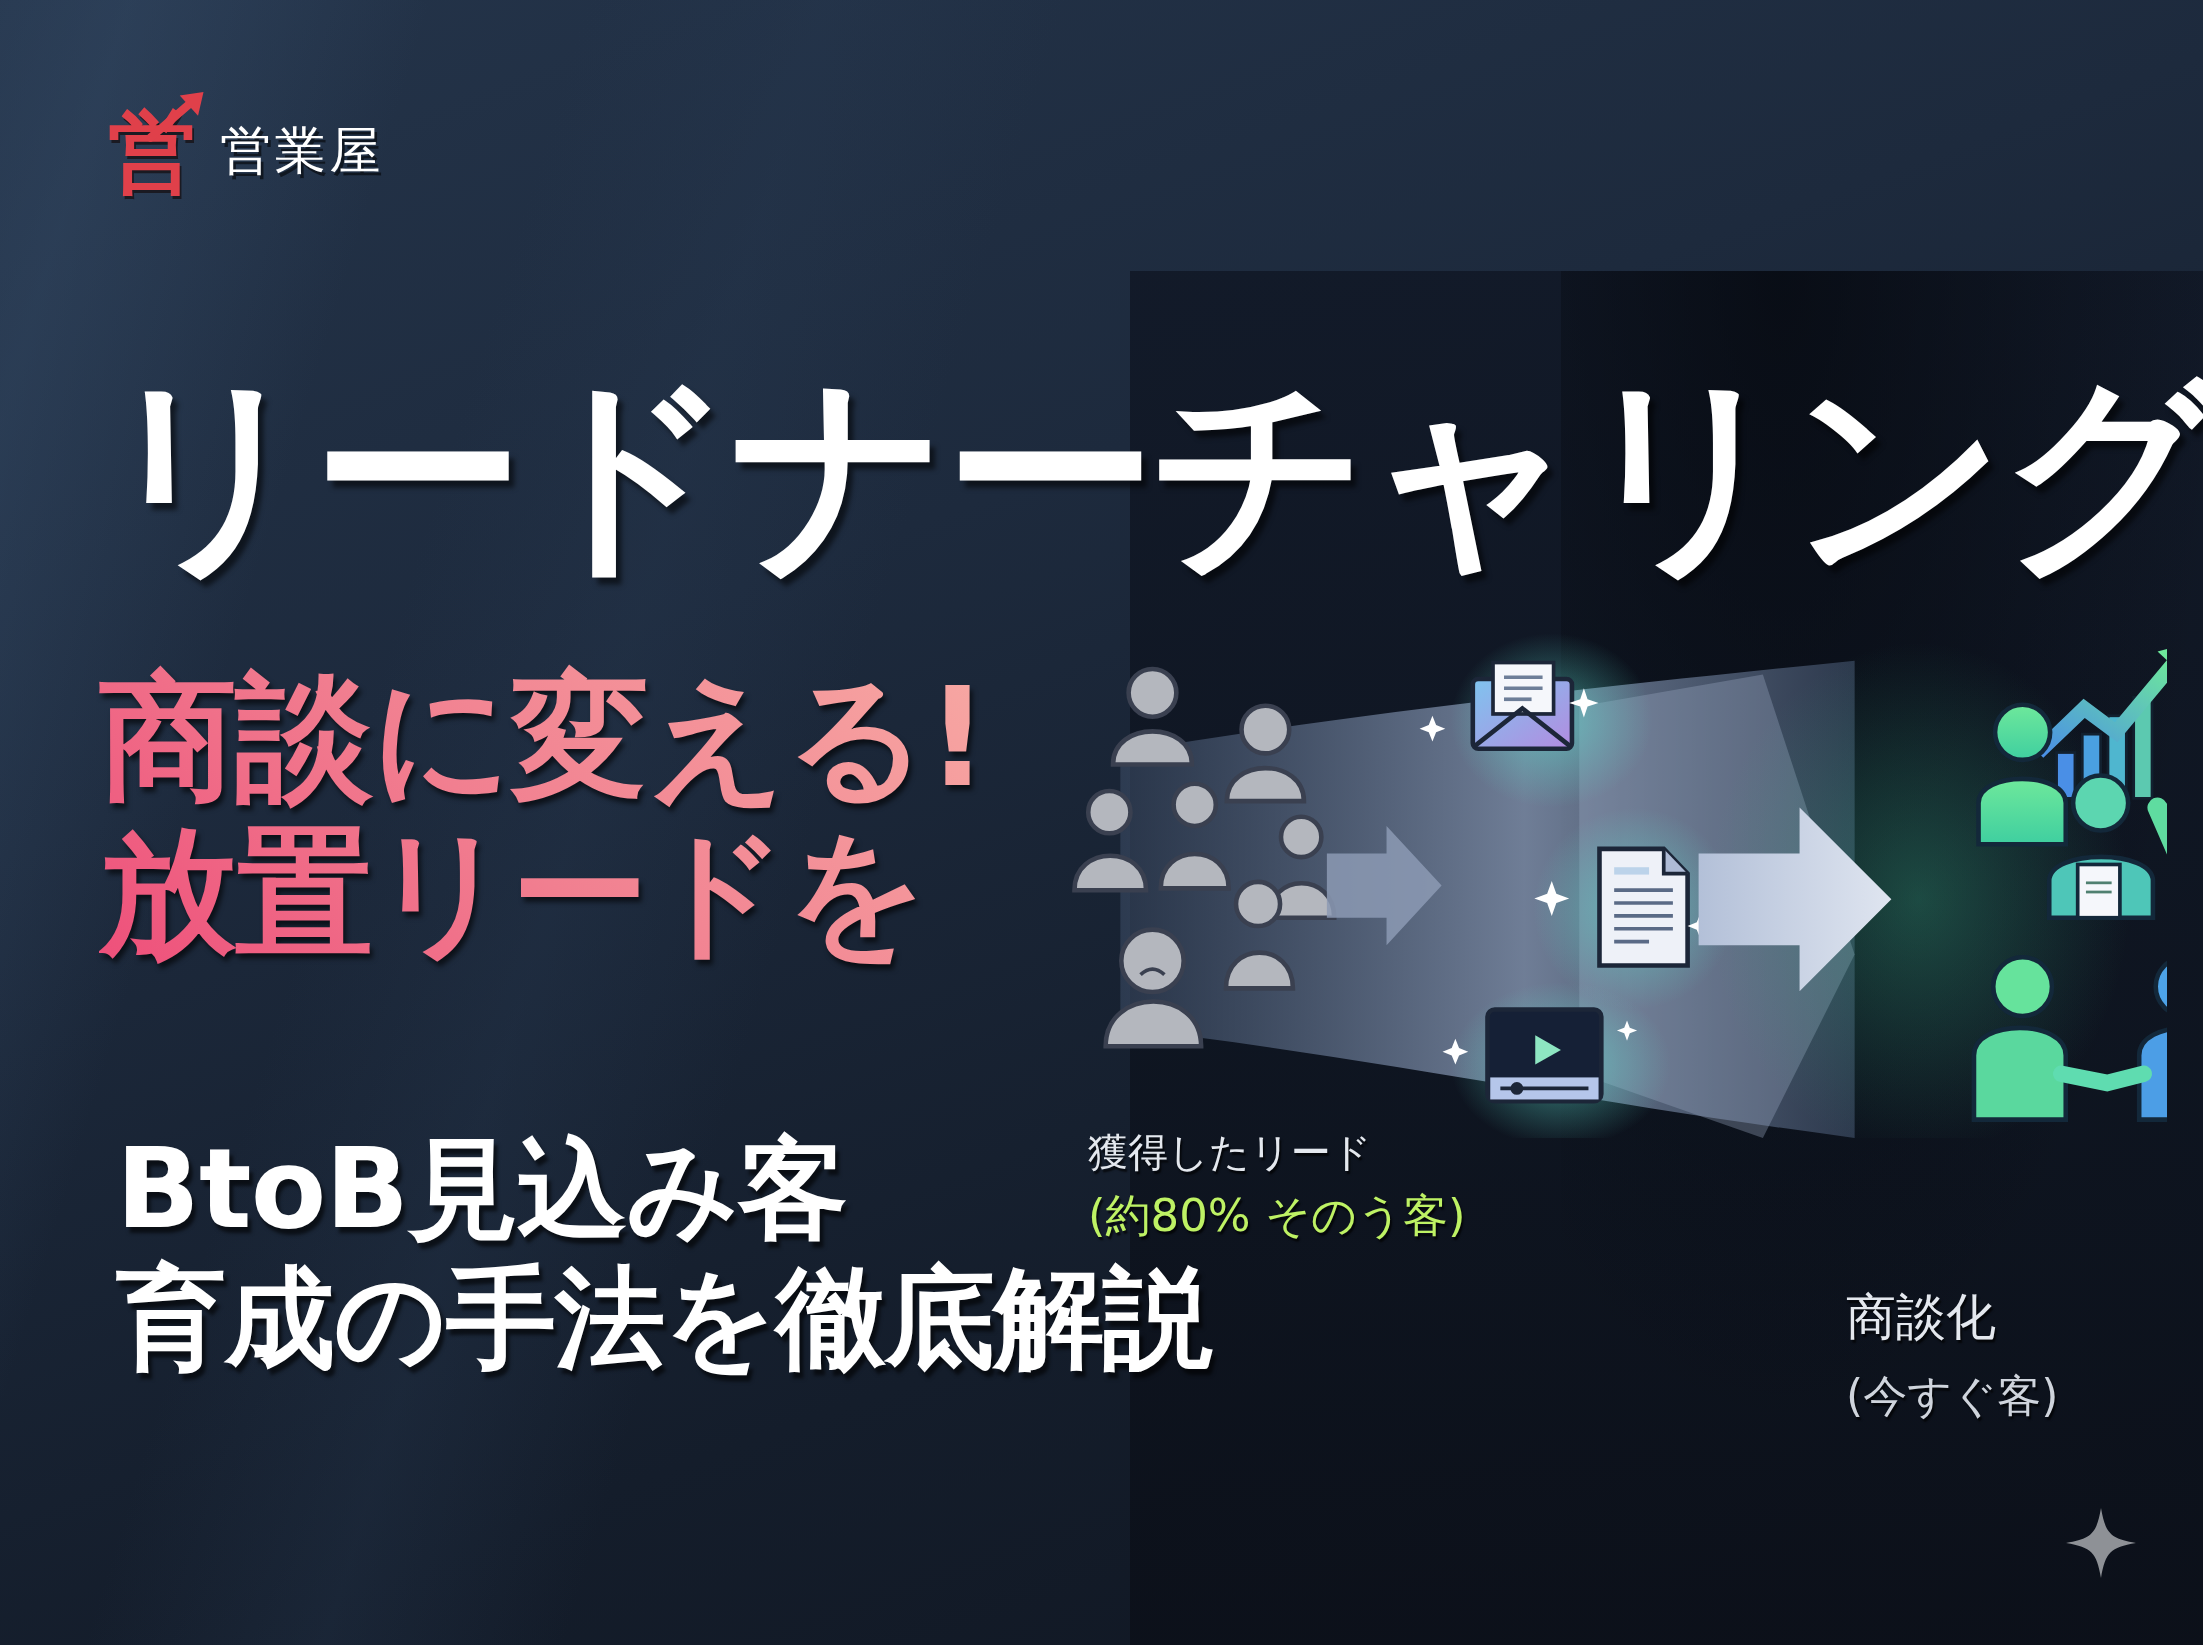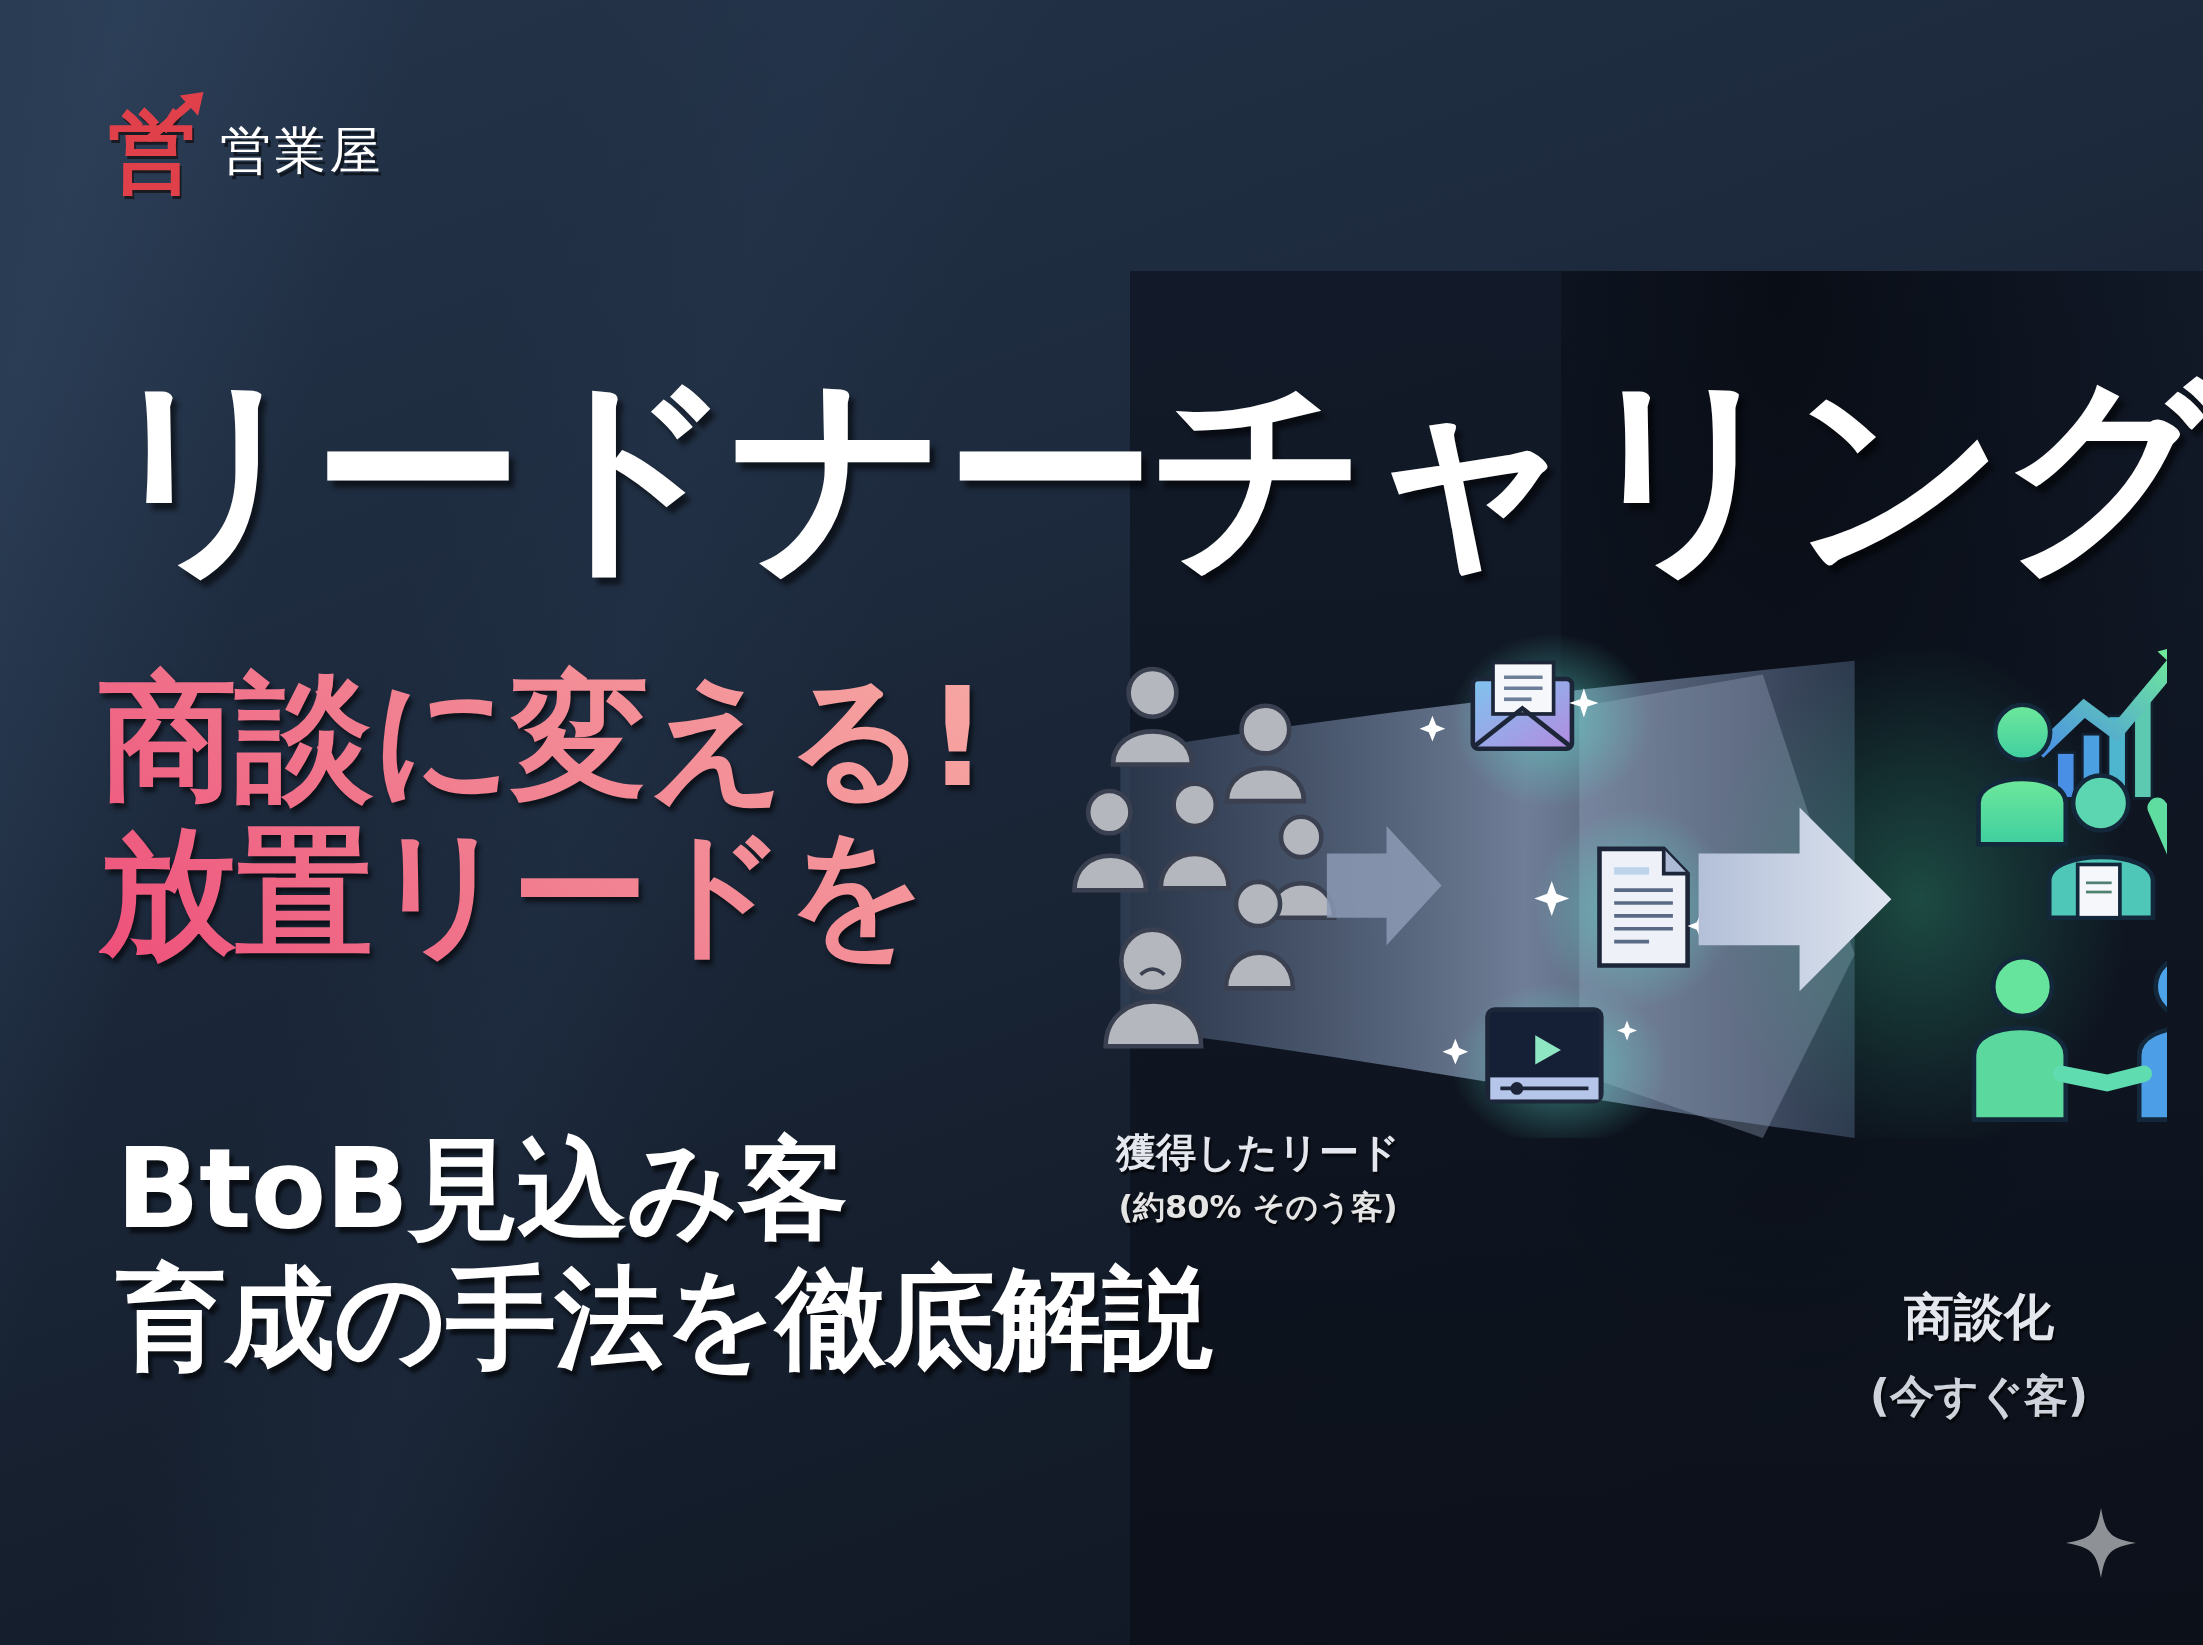--- a/index.html
+++ b/index.html
@@ -65,26 +65,26 @@
   .title-desc {
     position: absolute; left: 116px; top: 1125px;
     font-size: 110px; font-weight: bold; color: #ffffff; line-height: 1.17; letter-spacing: -0.9px;
     text-shadow: 3.7px 5.5px 3.7px rgba(0,0,0,0.6);
     white-space: nowrap;
   }
 
   
   .illus { position: absolute; left: 1065px; top: 624px; width: 1102px; height: 514px; }
   .caption {
-    position: absolute; color: #e4e8ee; font-weight: bold; text-align: center;
+    position: absolute; color: #e4e8ee; font-weight: normal; text-align: left;
     text-shadow: 1.8px 2.8px 1.8px rgba(0,0,0,0.7); white-space: nowrap;
   }
   .caption-left { left: 1088px; top: 1125px; width: 340px; }
   .caption-left .c1 { font-size: 40px; }
-  .caption-left .c2 { font-size: 32px; color: #e5e5e5; margin-top: 5.5px; }
+  .caption-left .c2 { font-size: 45px; color: #bef264; margin-top: 5.5px; }
   .caption-right { left: 1846px; top: 1284px; width: 266px; }
   .caption-right .c1 { font-size: 50px; }
   .caption-right .c2 { font-size: 44px; color: #cfd4dc; margin-top: 16px; }
 
   .sparkle-corner { position: absolute; left: 2055px; top: 1497px; }
 </style>
 </head>
 <body>
 
 <div class="bg-layer">

